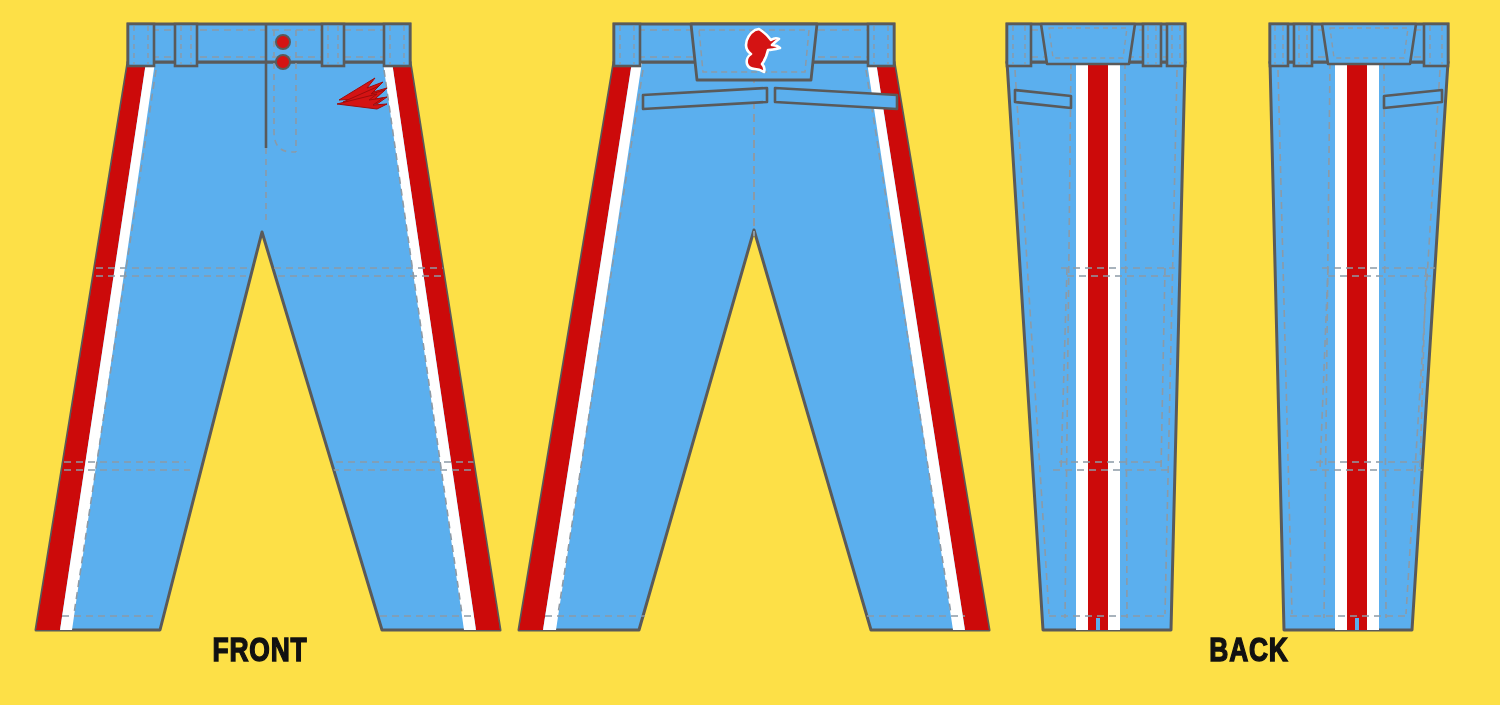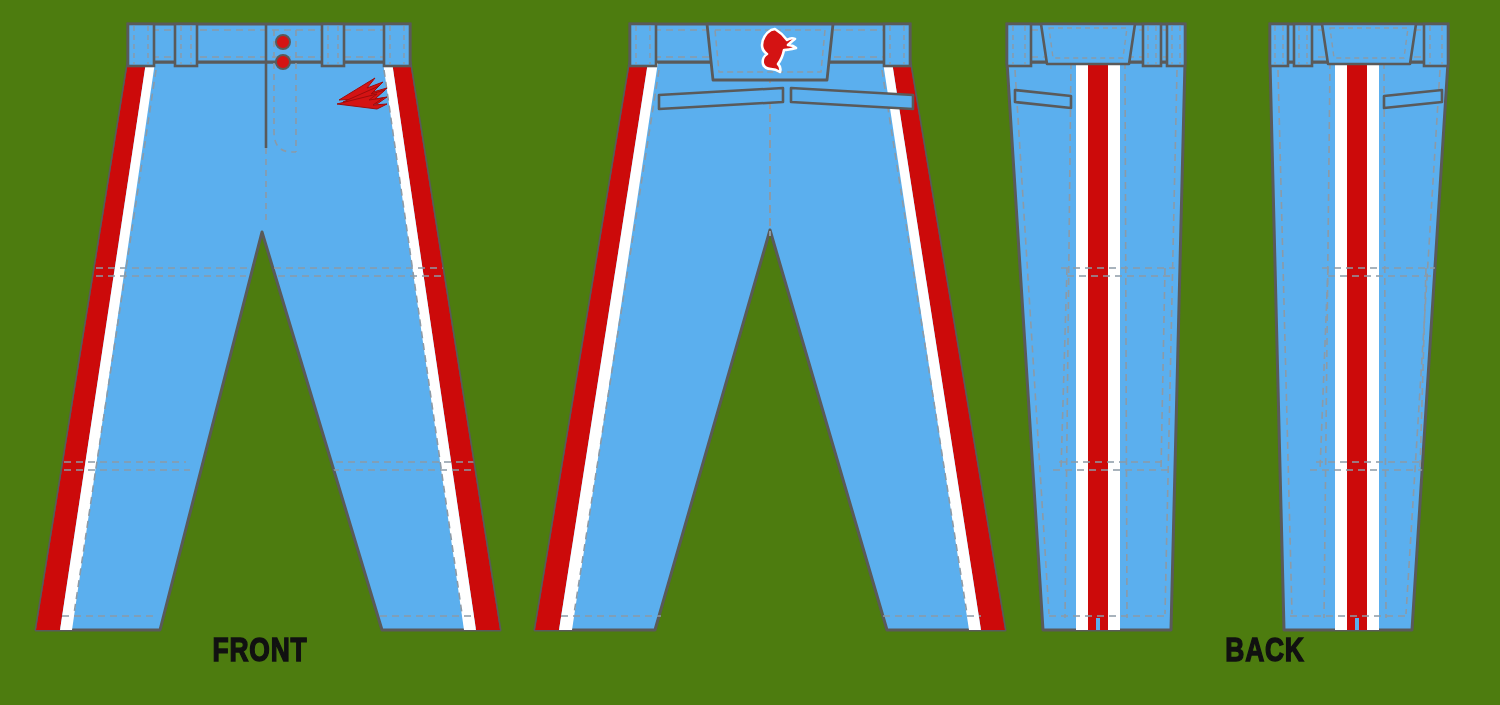--- a/index.html
+++ b/index.html
@@ -2,21 +2,21 @@
 <html><head>
 <meta charset="utf-8">
 <title>Baseball Pants Technical Flat — Front / Back / Right / Left</title>
 <style>
   html,body{margin:0;padding:0;background:#ffffff;}
   body{
     width:1500px;height:705px;overflow:hidden;
     font-family:"Liberation Sans", sans-serif;
     -webkit-font-smoothing:antialiased;
   }
-  #board{position:relative;width:1500px;height:705px;background:#4d7c0f;}
+  #board{position:relative;width:1500px;height:705px;background:#fde047;}
   .view{position:absolute;top:0;}
   .view svg{display:block;}
   .view-label{
     position:absolute;
     text-align:center;
     font-family:"Liberation Sans", sans-serif;
     font-weight:700;
     font-size:33px;
     letter-spacing:1px;
     color:#111111;
@@ -121,21 +121,21 @@
 
       <g transform="translate(337,76)">
         <path d="M2,24 L38,2 L30,12 L46,6 L36,16 L50,12 L38,22 Z" fill="#D41313" stroke="#9E0C0C" stroke-width="1"></path>
         <path d="M6,26 L42,10 L34,18 L48,14 L38,23 L50,21 L40,28 Z" fill="#D41313" stroke="#9E0C0C" stroke-width="1"></path>
         <path d="M0,28 L40,18 L32,24 L46,22 L36,29 L50,28 L40,33 Z" fill="#D41313" stroke="#9E0C0C" stroke-width="1"></path>
       </g>
     </svg>
     <div class="view-label" id="label-front">FRONT</div>
   </div>
 
-  <div class="view" id="view-back" style="left:495px;">
+  <div class="view" id="view-back" style="left:479px;">
     <svg width="560" height="640" viewBox="0 0 560 640">
       <defs>
         <clipPath id="clipBackAll">
           <path d="M135,62 L415,62 L510,630 L392,630 L275,230 L160,630 L40,630 Z"></path>
         </clipPath>
       </defs>
 
       <g>
         <path d="M135,62 L415,62 L510,630 L392,630 L275,230 L160,630 L40,630 Z" fill="#5BAFEE" stroke="#5A5A5A" stroke-width="3" stroke-linejoin="round"></path>
       </g>

